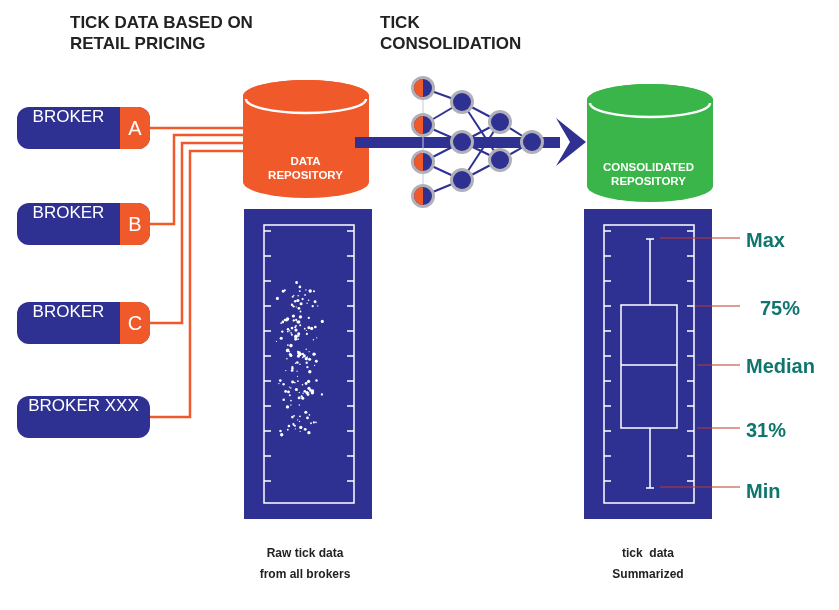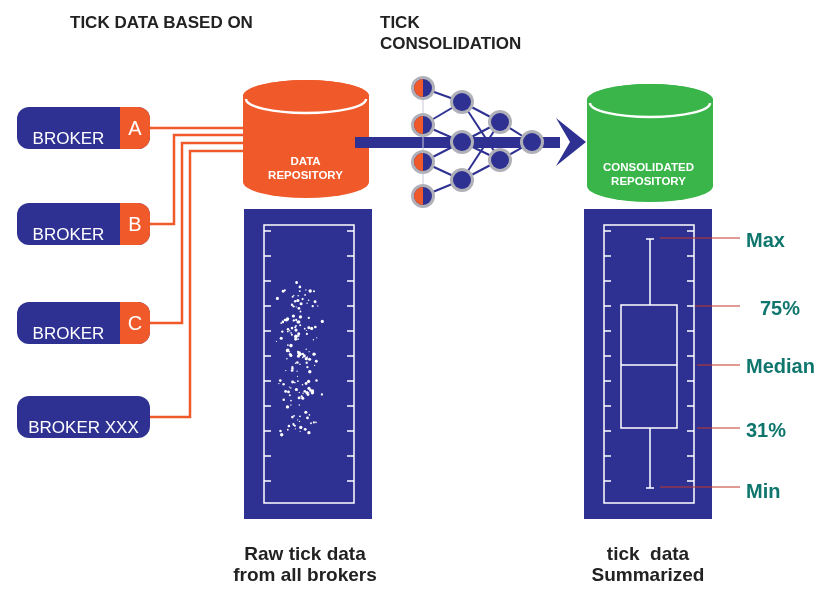--- a/index.html
+++ b/index.html
@@ -1,22 +1,22 @@
 <!DOCTYPE html>
 <html><head>
 <meta charset="utf-8">
 <style>
   html,body{margin:0;padding:0;background:#fff;}
   body{width:839px;height:610px;position:relative;overflow:hidden;font-family:"Liberation Sans","DejaVu Sans",sans-serif;}
   .title{position:absolute;font-weight:bold;color:#222;text-align:left;font-size:17px;line-height:21px;}
-  .broker{position:absolute;left:17px;width:133px;height:42px;border-radius:12px;background:#2e3192;overflow:hidden;display:flex;align-items:flex-end;color:#fff;font-size:17px;}
+  .broker{position:absolute;left:17px;width:133px;height:42px;border-radius:12px;background:#2e3192;overflow:hidden;display:flex;align-items:flex-start;color:#fff;font-size:17px;}
   .broker .name{flex:1;text-align:center;}
   .broker .letter{width:30px;height:100%;background:#f05a2b;display:flex;align-items:center;justify-content:center;font-size:20px;}
   .cyl-label{position:absolute;color:#fff;font-weight:bold;text-align:center;font-size:11.5px;line-height:14px;margin-top:12px;}
-  .caption{position:absolute;font-weight:bold;color:#222;text-align:center;font-size:19px;line-height:21px;}
+  .caption{position:absolute;font-weight:bold;color:#222;text-align:center;font-size:12px;line-height:21px;}
   .stat{position:absolute;font-weight:bold;color:#0f766e;font-size:20px;}
   svg{position:absolute;left:0;top:0;}
 </style>
 </head>
 <body>
 
 <svg id="diagram" width="839" height="610">
     <line x1="150" y1="128" x2="245" y2="128" stroke="#f05a2b" stroke-width="2.5"></line>
     <polyline points="150,224 174,224 174,135 245,135" fill="none" stroke="#f05a2b" stroke-width="2.5"></polyline>
     <polyline points="150,323 182,323 182,143 245,143" fill="none" stroke="#f05a2b" stroke-width="2.5"></polyline>
@@ -299,20 +299,21 @@
     <line x1="646" y1="488" x2="654" y2="488" stroke="#fff" stroke-width="1.5"></line>
     <line x1="660" y1="238" x2="740" y2="238" stroke="#c0392b" stroke-width="1.2"></line>
     <line x1="695" y1="306" x2="740" y2="306" stroke="#c0392b" stroke-width="1.2"></line>
     <line x1="697" y1="365" x2="740" y2="365" stroke="#c0392b" stroke-width="1.2"></line>
     <line x1="697" y1="428" x2="740" y2="428" stroke="#c0392b" stroke-width="1.2"></line>
     <line x1="660" y1="487" x2="740" y2="487" stroke="#c0392b" stroke-width="1.2"></line>
   </svg>
 
 <div class="title" style="left:70px;top:12px;width:240px;">
   <div>TICK DATA BASED ON</div>
+  <div>RETAIL PRICING</div>
 </div>
 <div class="title" style="left:380px;top:12px;width:200px;">
   <div>TICK</div>
   <div>CONSOLIDATION</div>
 </div>
 
 <div class="broker" style="top:107px;">
   <span class="name">BROKER</span>
   <span class="letter">A</span>
 </div>

